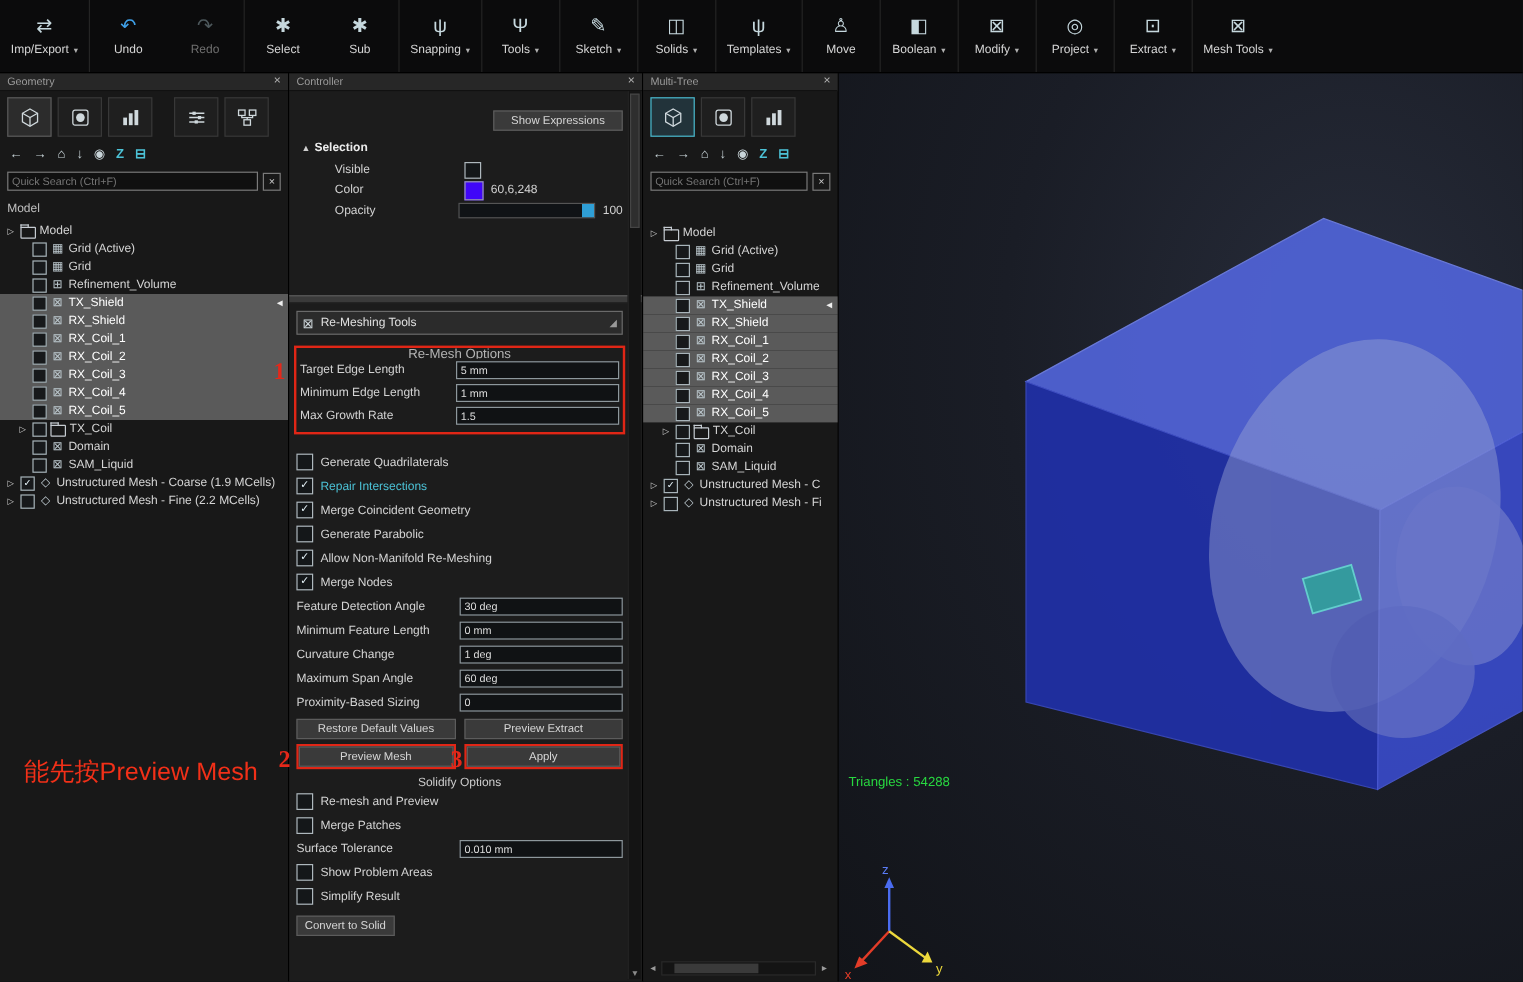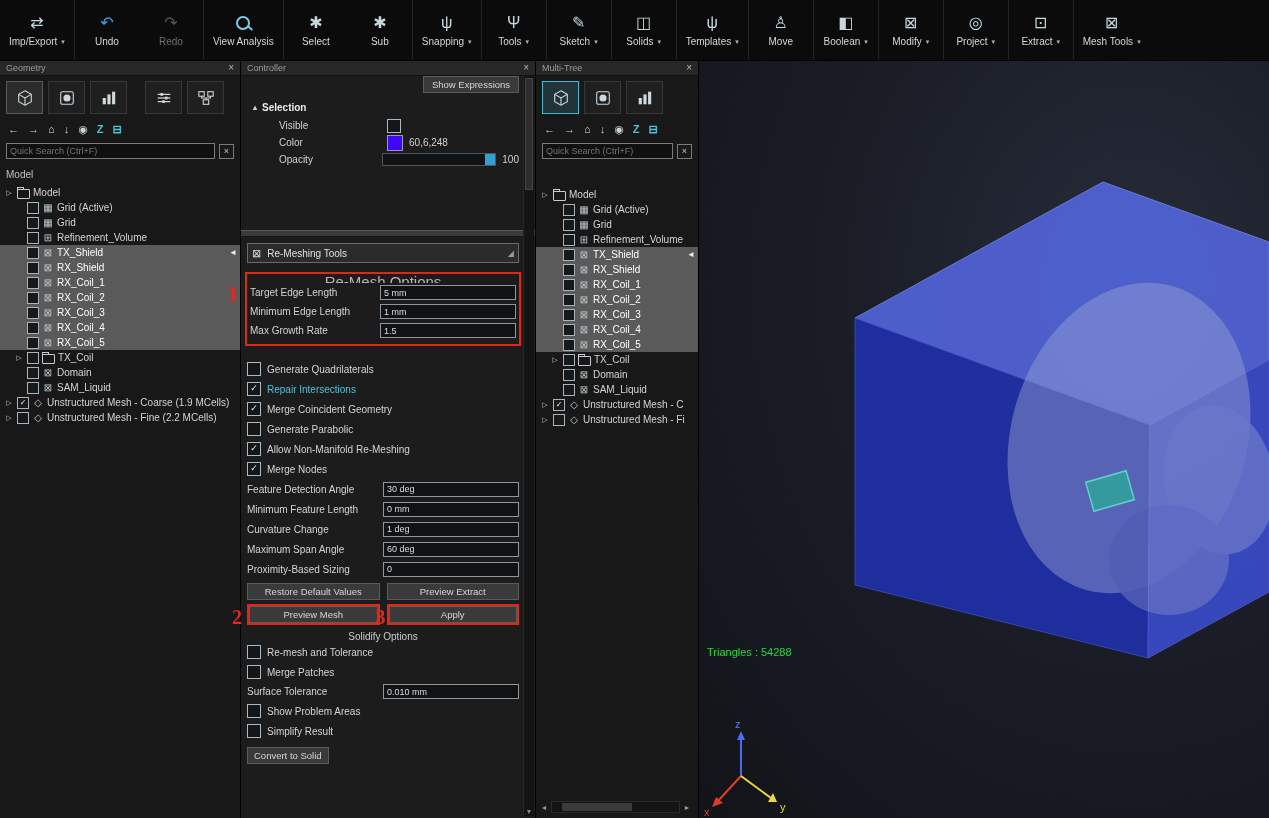--- a/index.html
+++ b/index.html
@@ -63,40 +63,40 @@
   .ticon-folder::before{content:'';position:absolute;top:-3px;left:-1px;width:5px;height:2px;
                         border:1px solid #c6ccd2;border-bottom:none}
   .marker{position:absolute;right:3px;font-size:8px;color:#efefef}
   .tlabel{overflow:hidden}
   #multitree .tree{margin-top:22px}
 
   
   .ctl-body{padding:0 16px 0 6px;position:relative}
   .btn{background:#3a3a3a;border:1px solid #5c5c5c;color:#d6d6d6;font-size:9.5px;font-family:inherit;
        height:17px;display:flex;align-items:center;justify-content:center;cursor:default}
-  .show-expr{width:96px;margin:0 0 0 auto}
+  .show-expr{width:108px;margin:16px 0 0 auto}
   .sel-header{display:flex;align-items:center;gap:5px;margin:9px 0 4px 6px;color:#ececec;
               font-size:10px;font-weight:bold}
   .sel-arrow{font-size:8px;color:#cfcfcf}
   .sel-row{display:flex;align-items:center;height:17px;margin-left:32px}
   .sel-label{width:108px;font-size:10px;color:#d2d2d2}
   .cb2{width:12px;height:12px;border:1px solid #aeb8bd;background:#141719;font-size:9px;line-height:11px;
        text-align:center;color:#e6f4fa;flex:none}
   .color-swatch{width:14px;height:14px;border:1px solid #99a;flex:none}
   .sel-val{margin-left:6px;font-size:10px;color:#d2d2d2}
   .slider{width:112px;height:11px;background:#101316;border:1px solid #555;position:relative;flex:none}
   .slider-handle{position:absolute;right:0;top:0;width:10px;height:100%;background:#2f9fd6}
   .splitter{height:5px;background:#3a3a3a;border-top:1px solid #5a5a5a;border-bottom:1px solid #141414;
             margin:62px -16px 0 -6px}
   .tool-select{display:flex;align-items:center;gap:6px;height:18px;background:#2b2b2b;
                border:1px solid #6a6a6a;margin:6px 0 0;padding:0 4px;font-size:10px;color:#e0e0e0}
   .ts-icon{font-size:11px;color:#cfd8dc}
   .ts-arrow{margin-left:auto;font-size:8px;color:#999}
   .remesh-box{border:2px solid #e02616;margin:9px -2px 0;padding:0 3px 4px;position:relative}
-  .rb-header{height:10px;overflow:hidden;text-align:center;font-size:15px;color:#b4b4b4;margin-top:-1px}
+  .rb-header{height:10px;overflow:hidden;text-align:center;font-size:11px;color:#b4b4b4;margin-top:-1px}
   .field-row{display:flex;align-items:center;height:19px}
   .f-label{flex:1;font-size:10px;color:#d4d4d4;white-space:nowrap}
   .f-input{width:128px;height:13px;background:#101214;border:1px solid #8d979c;color:#dcdcdc;
            font-size:9px;padding:0 3px;font-family:inherit;flex:none}
   .ck-row{display:flex;align-items:center;gap:6px;height:20px}
   .ck-label{font-size:10px;color:#d4d4d4}
   .ck-label.hl{color:#4cc2d6}
   #ctl-checks{margin-top:13px}
   #ctl-fields .field-row{height:20px}
   .btn-row{display:flex;gap:7px;margin-top:4px}
@@ -146,28 +146,20 @@
       <span class="tb-label-row">
         <span class="tb-label">Undo</span>
       </span>
     </div>
     <div class="tb-item sep disabled">
       <span class="tb-icon">↷</span>
       <span class="tb-label-row">
         <span class="tb-label">Redo</span>
       </span>
     </div>
-    <div class="tb-item sep">
-      <span class="tb-icon">
-        <span class="mag"></span>
-      </span>
-      <span class="tb-label-row">
-        <span class="tb-label">View Analysis</span>
-      </span>
-    </div>
     <div class="tb-item">
       <span class="tb-icon">✱</span>
       <span class="tb-label-row">
         <span class="tb-label">Select</span>
       </span>
     </div>
     <div class="tb-item sep">
       <span class="tb-icon">✱</span>
       <span class="tb-label-row">
         <span class="tb-label">Sub</span>
@@ -538,21 +530,21 @@
       <span class="red-wrap">
         <button class="btn">Apply</button>
         <span class="ann-num n3">3</span>
       </span>
     </div>
 
     <div class="section-label">Solidify Options</div>
     <div id="solidify-checks-top">
         <div class="ck-row">
           <span class="cb2"></span>
-          <span class="ck-label">Re-mesh and Tolerance</span>
+          <span class="ck-label">Re-mesh and Preview</span>
         </div>
         <div class="ck-row">
           <span class="cb2"></span>
           <span class="ck-label">Merge Patches</span>
         </div>
       </div>
     <div class="field-row">
       <span class="f-label">Surface Tolerance</span>
       <input class="f-input" value="0.010 mm" style="">
     </div>
@@ -749,13 +741,14 @@
       <polygon points="78,742 69,742 74,733" fill="#ecd83c"></polygon>
       <text x="36" y="668" fill="#5a7cf8">z</text>
       <text x="5" y="756" fill="#e23c28">x</text>
       <text x="81" y="751" fill="#ecd83c">y</text>
     </g>
   </svg>
   <div class="triangles">Triangles : 54288</div>
 </div>
 
 <div id="annotation-note">
+  <div>能先按Preview Mesh</div>
 </div>
 
 </body></html>

